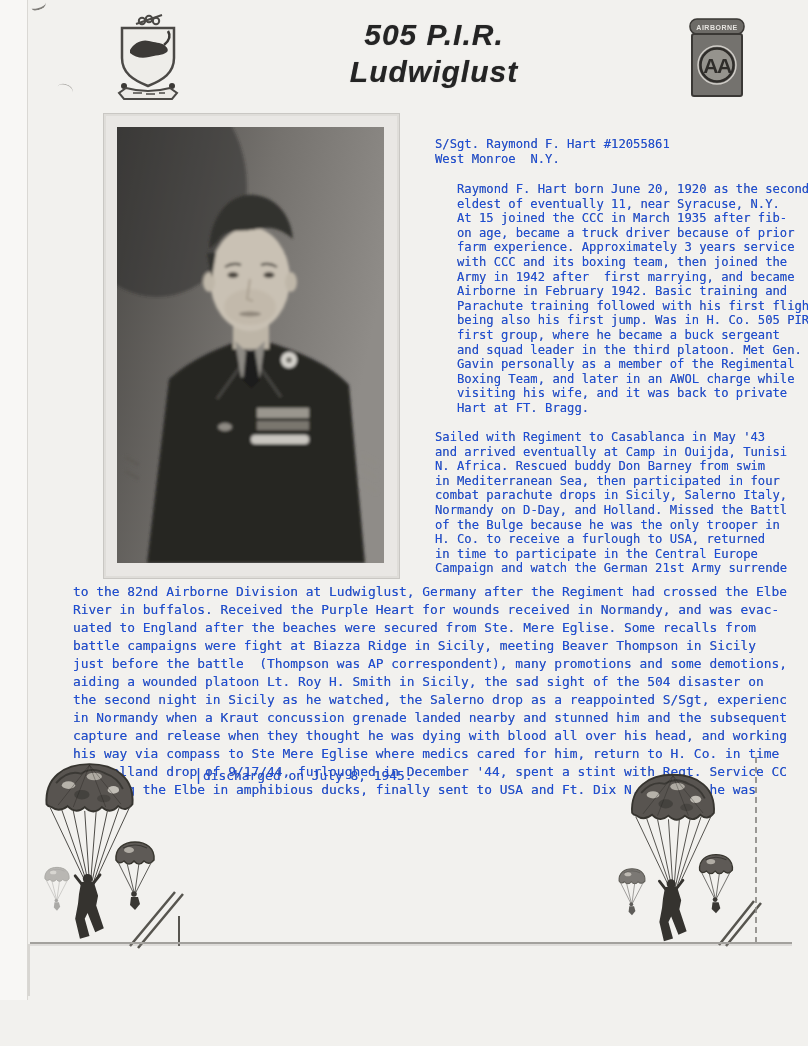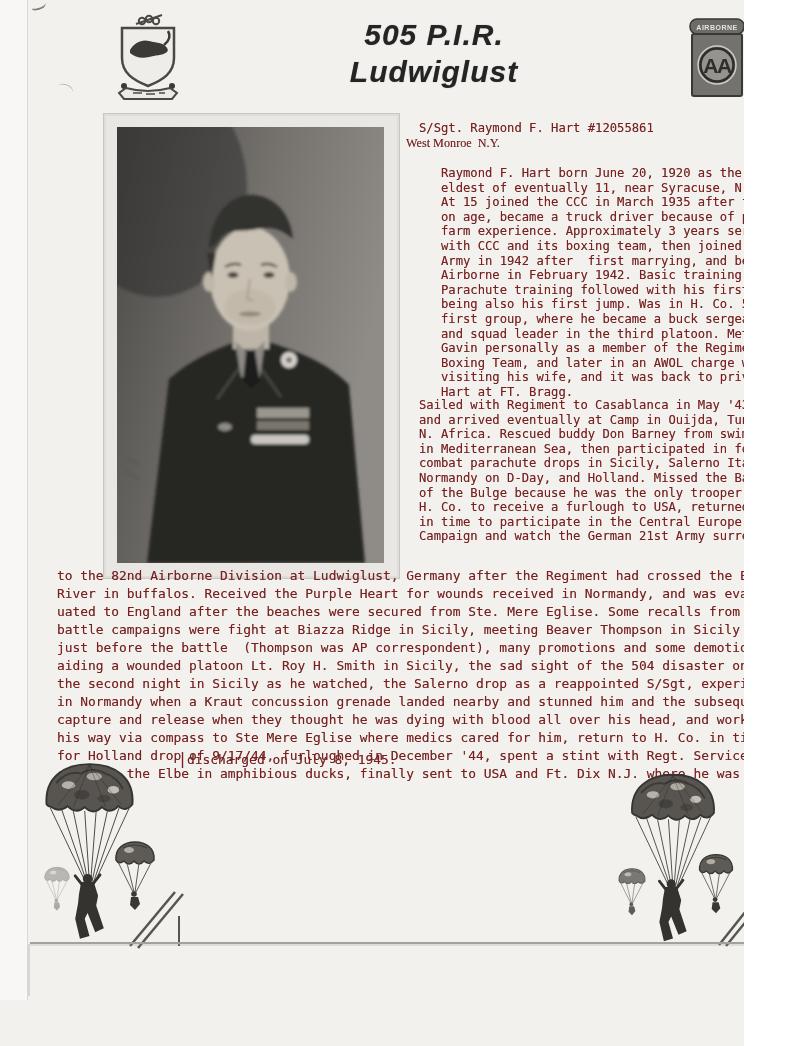--- a/index.html
+++ b/index.html
@@ -1,16 +1,16 @@
 <!DOCTYPE html>
 <html><head>
 <meta charset="utf-8">
 <style>
   html,body{margin:0;padding:0;background:#ffffff;}
-  .page{position:relative;width:744px;height:1046px;background:#f2f1ee;overflow:hidden;
+  .page{position:relative;width:808px;height:1046px;background:#f2f1ee;overflow:hidden;
         font-family:"DejaVu Sans Mono",monospace;}
   .scan-strip{position:absolute;left:0;top:0;width:27px;height:1000px;background:#f8f7f5;
         border-right:1px solid #dad8d4;}
   .edge-shade{position:absolute;left:28px;top:944px;width:2px;height:52px;background:#c6c4c0;opacity:.6;}
   .corner-mark{position:absolute;left:31px;top:1px;width:15px;height:7px;
         border-bottom:2px solid #807e7a;border-radius:0 0 60% 40%;transform:rotate(-14deg);}
   .pen-mark{position:absolute;left:57px;top:84px;width:16px;height:10px;
         border-top:1.5px solid #b2b0ac;border-radius:50% 50% 0 0;transform:rotate(20deg);}
 
   .title{position:absolute;left:284px;top:16px;width:300px;text-align:center;
@@ -18,26 +18,26 @@
         font-size:30px;line-height:37px;color:#242424;letter-spacing:1px;
         text-shadow:0 0 1px rgba(40,40,40,.45);}
 
   .crest{position:absolute;left:106px;top:12px;}
   .patch{position:absolute;left:688px;top:18px;}
 
   .photo{position:absolute;left:103px;top:113px;width:295px;height:464px;
         background:#e9e7e4;border:1px solid #c9c7c3;box-shadow:inset 0 0 0 2px #dfddd9;}
   .photo svg{position:absolute;left:13px;top:13px;}
 
-  pre.txt{margin:0;position:absolute;color:#7f1d1d;font-family:"DejaVu Sans Mono",monospace;
+  pre.txt{margin:16px;position:absolute;color:#1d4ed8;font-family:"DejaVu Sans Mono",monospace;
         font-size:12.2px;line-height:14.6px;text-shadow:0 0 .6px rgba(62,60,57,.55);}
   #subject-name{left:419px;top:121px;}
-  #subject-town{left:406px;top:136px;font-family:Liberation Serif, serif;}
+  #subject-town{left:419px;top:136px;}
   #para1{left:441px;top:166px;}
-  #para2{left:419px;top:398px;}
+  #para2{left:419px;top:414px;}
   #para3{left:57px;top:567px;font-size:12.9px;line-height:18px;}
   #closing{left:178px;top:752px;font-size:12.9px;}
   #closing .bar{font-size:15px;}
 
   .bottom-rule{position:absolute;left:30px;top:942px;width:762px;height:2px;background:#a3a19d;
         box-shadow:0 2px 0 rgba(163,161,157,.25);}
   .dash-line{position:absolute;left:755px;top:757px;height:186px;border-left:2px dashed #8b8985;opacity:.85;}
   .chute-group{position:absolute;}
   #chutes-left{left:35px;top:758px;}
   #chutes-right{left:615px;top:762px;}

